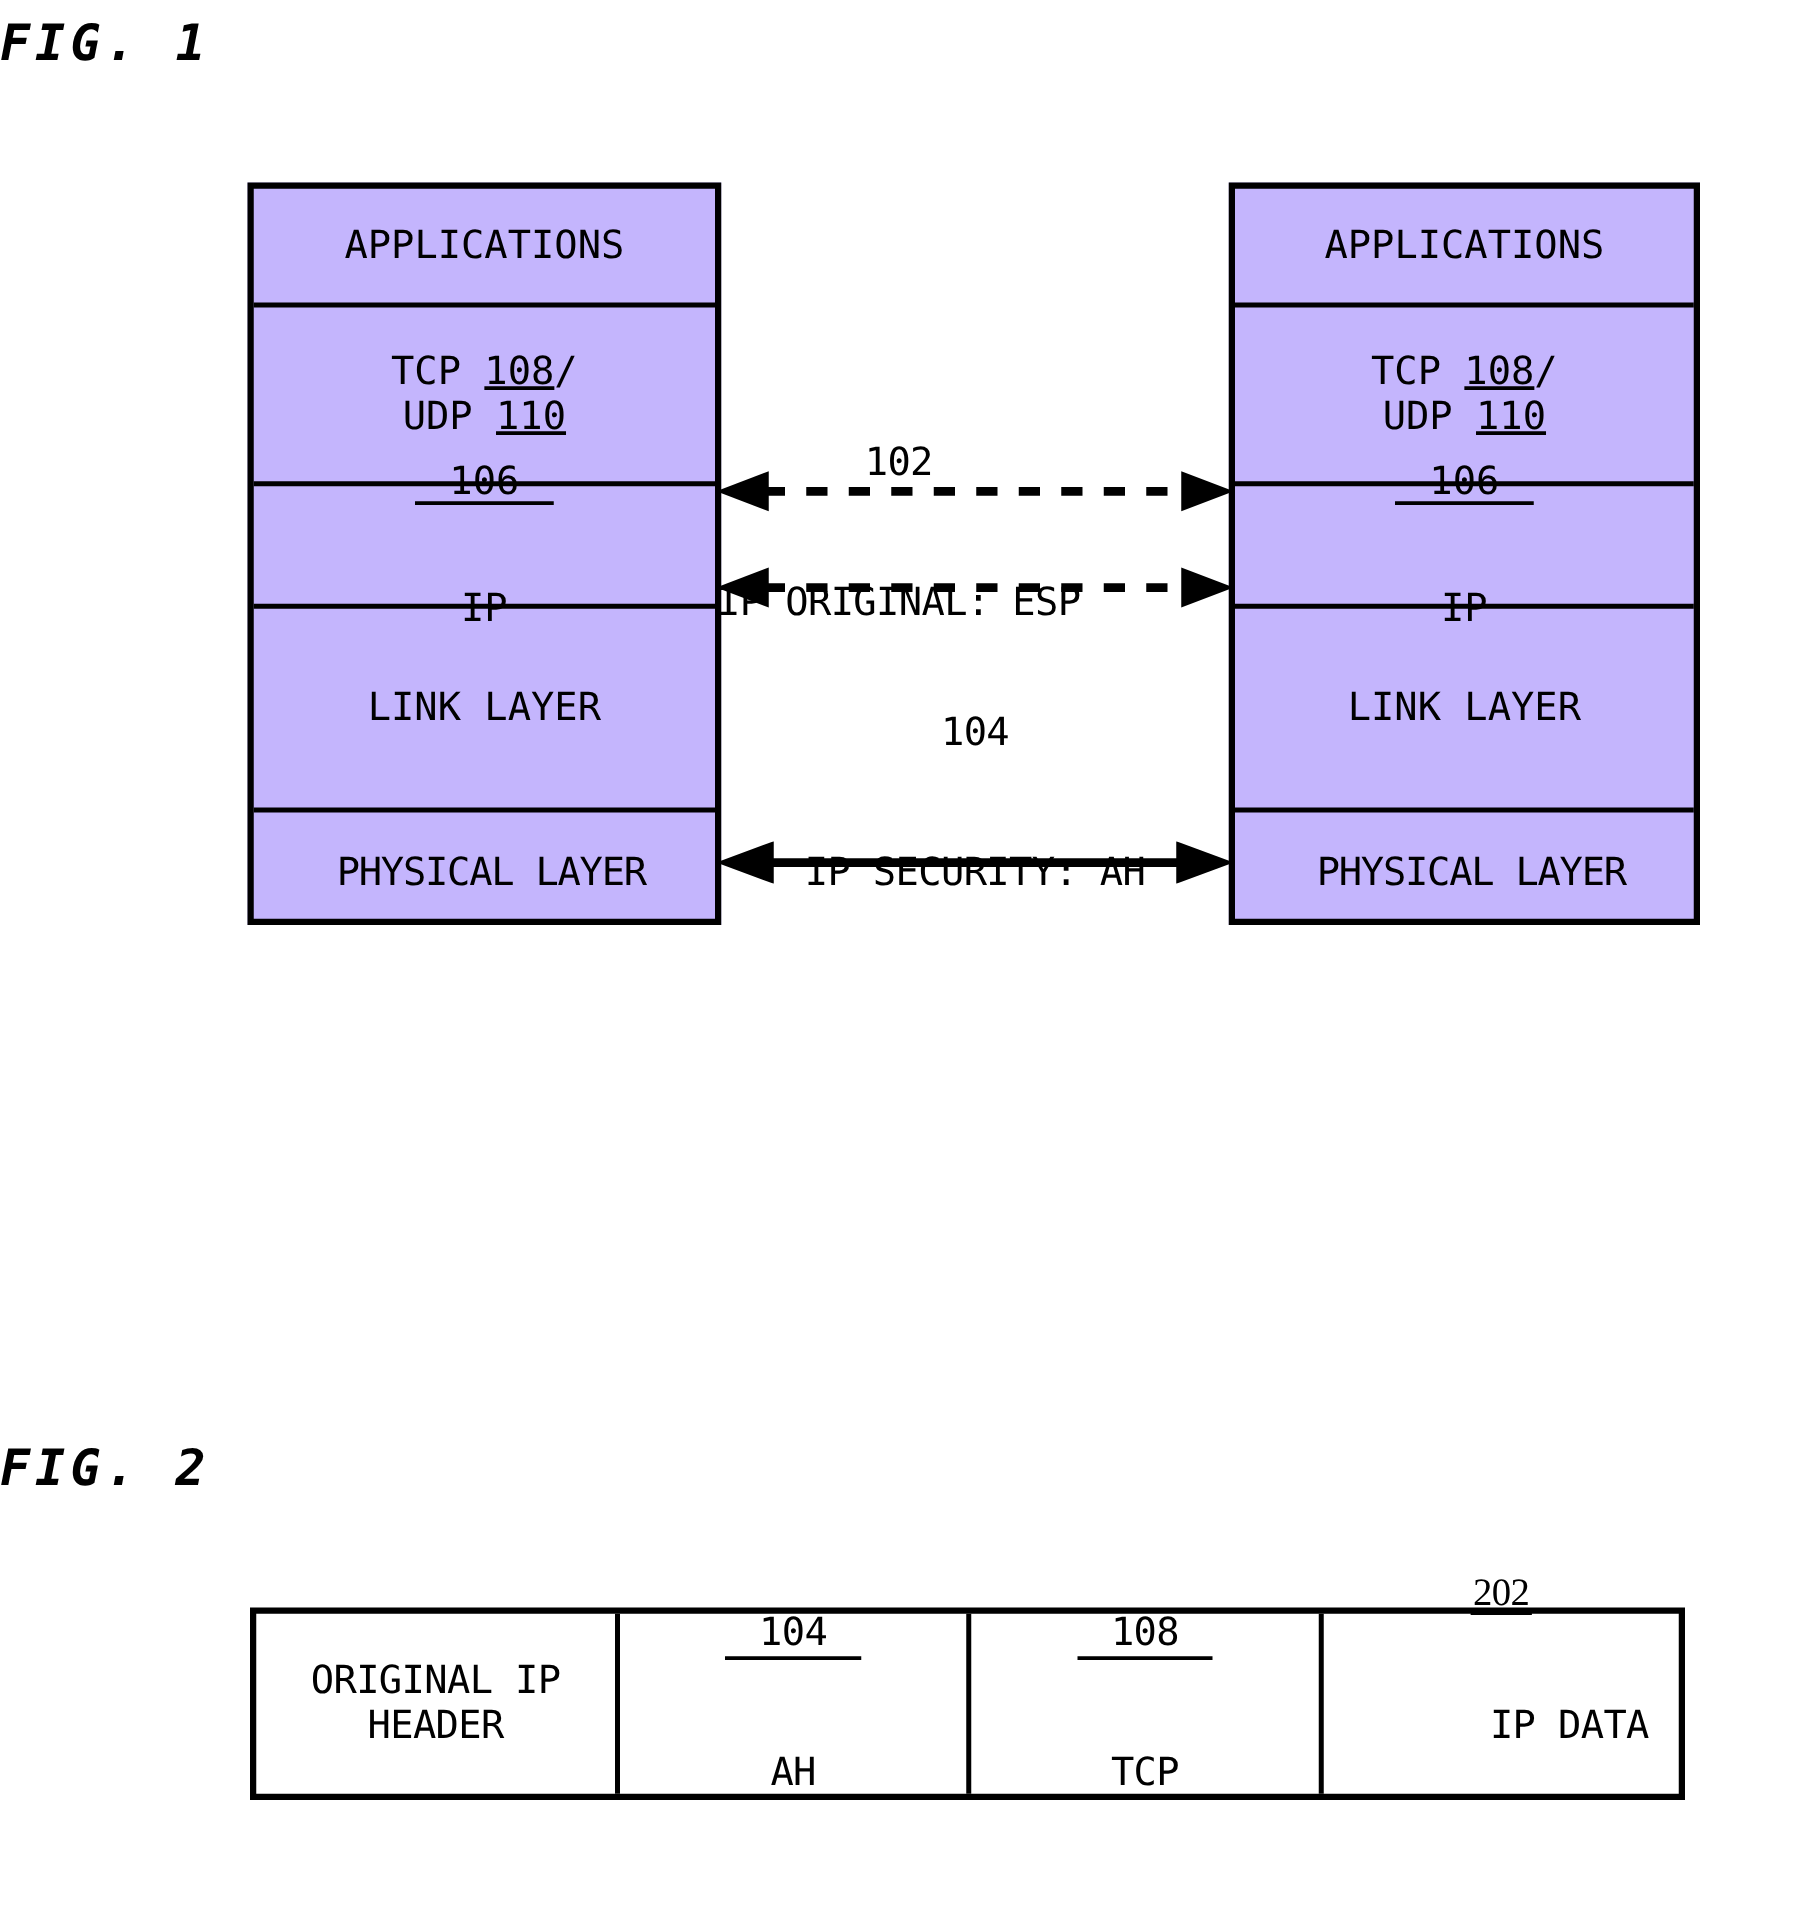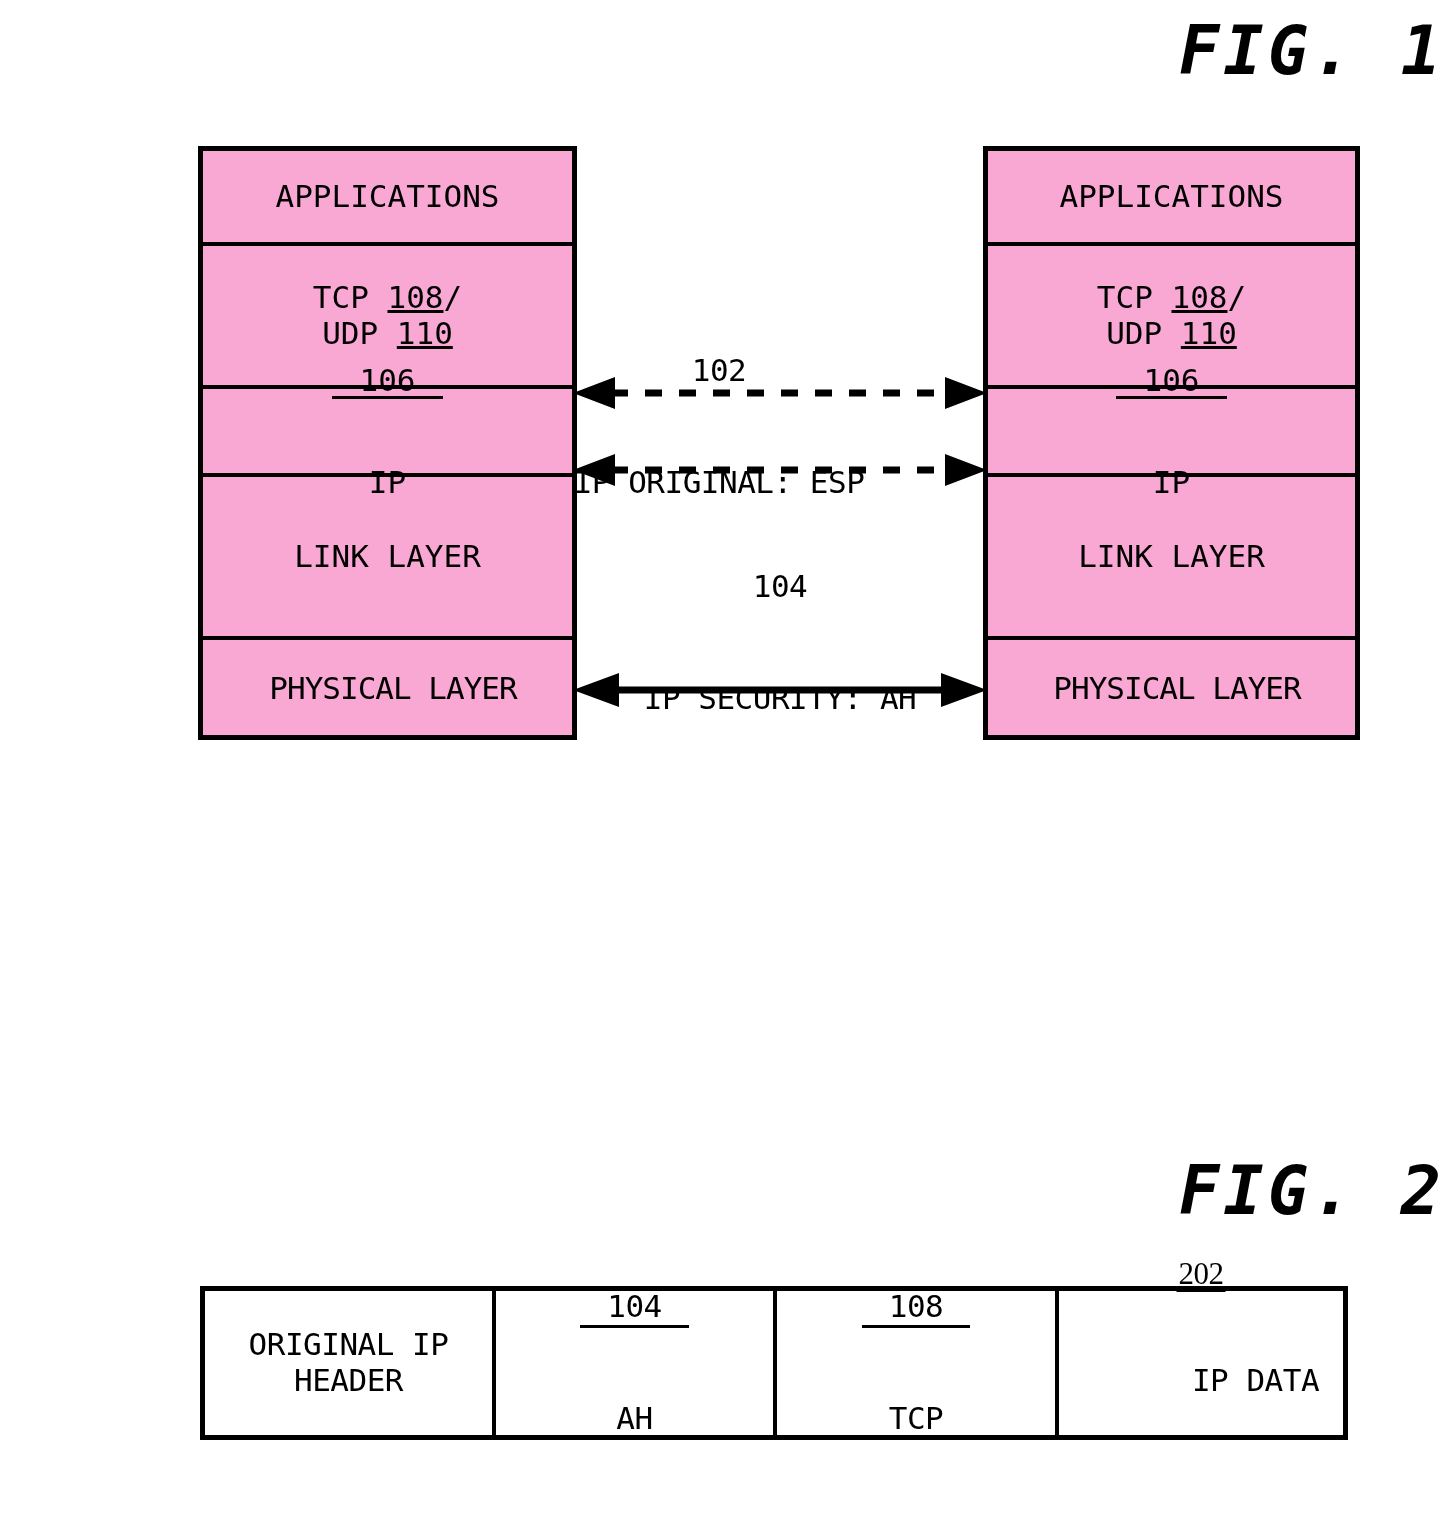--- a/index.html
+++ b/index.html
@@ -12,55 +12,55 @@
     height: 1528px;
     position: relative;
     font-family: "DejaVu Sans Mono", monospace;
     color: #000000;
     overflow: hidden;
   }
 
   .fig-title {
     position: absolute;
     width: 100%;
-    text-align: right;
+    text-align: left;
     font-family: "DejaVu Sans Mono", monospace;
     font-style: italic;
     font-weight: bold;
-    font-size: 67px;
+    font-size: 40px;
     letter-spacing: 4px;
     white-space: pre;
   }
   #fig1-title { top: 12px; }
   #fig2-title { top: 1152px; }
 
   
   .stack {
     position: absolute;
     border: 5px solid #000;
     box-sizing: border-box;
-    background: #f9a8d4;
+    background: #c4b5fd;
   }
   #stack-left  { left: 198px;  top: 146px; width: 379px; height: 594px; }
   #stack-right { left: 983px;  top: 146px; width: 377px; height: 594px; }
 
   .layer {
     position: relative;
     box-sizing: border-box;
     border-bottom: 4px solid #000;
     display: flex;
     align-items: center;
     justify-content: center;
     text-align: center;
   }
   .layer:last-child { border-bottom: none; }
 
   .layer-h-apps     { height: 95px; }
   .layer-h-tcp      { height: 143px; }
-  .layer-h-ip       { height: 88px; }
+  .layer-h-ip       { height: 98px; }
   .layer-h-link     { height: 163px; }
   .layer-h-phys     { height: 97px; }
 
   .layer-text {
     font-family: "DejaVu Sans Mono", monospace;
     font-size: 31px;
     line-height: 1.14;
     letter-spacing: 0px;
     white-space: pre;
   }

